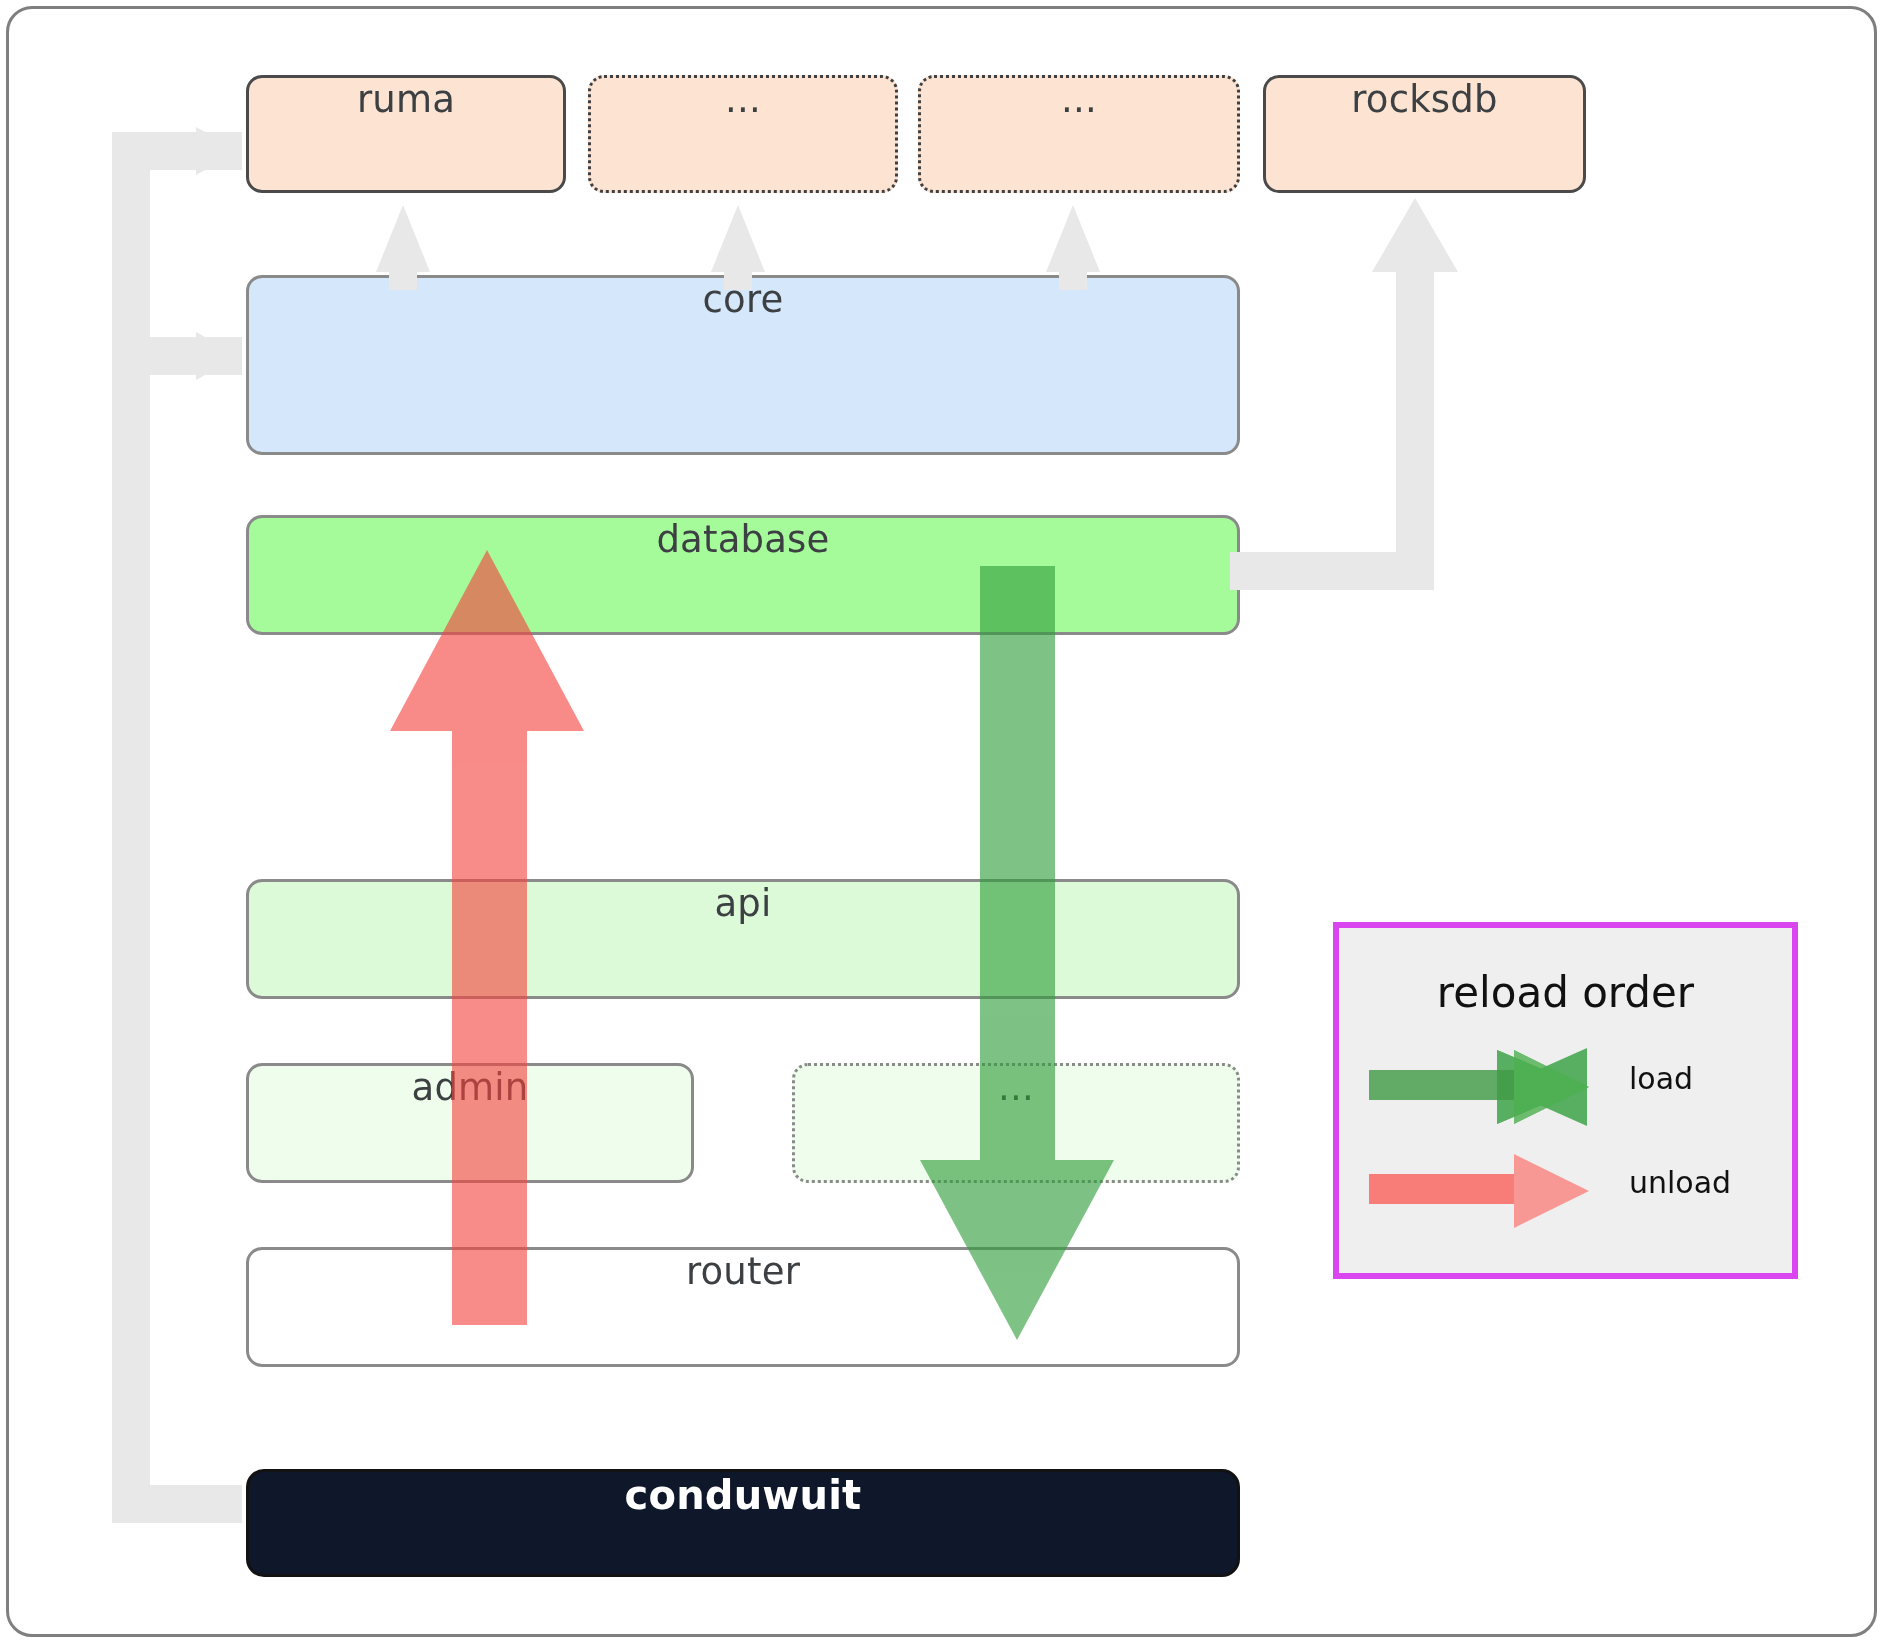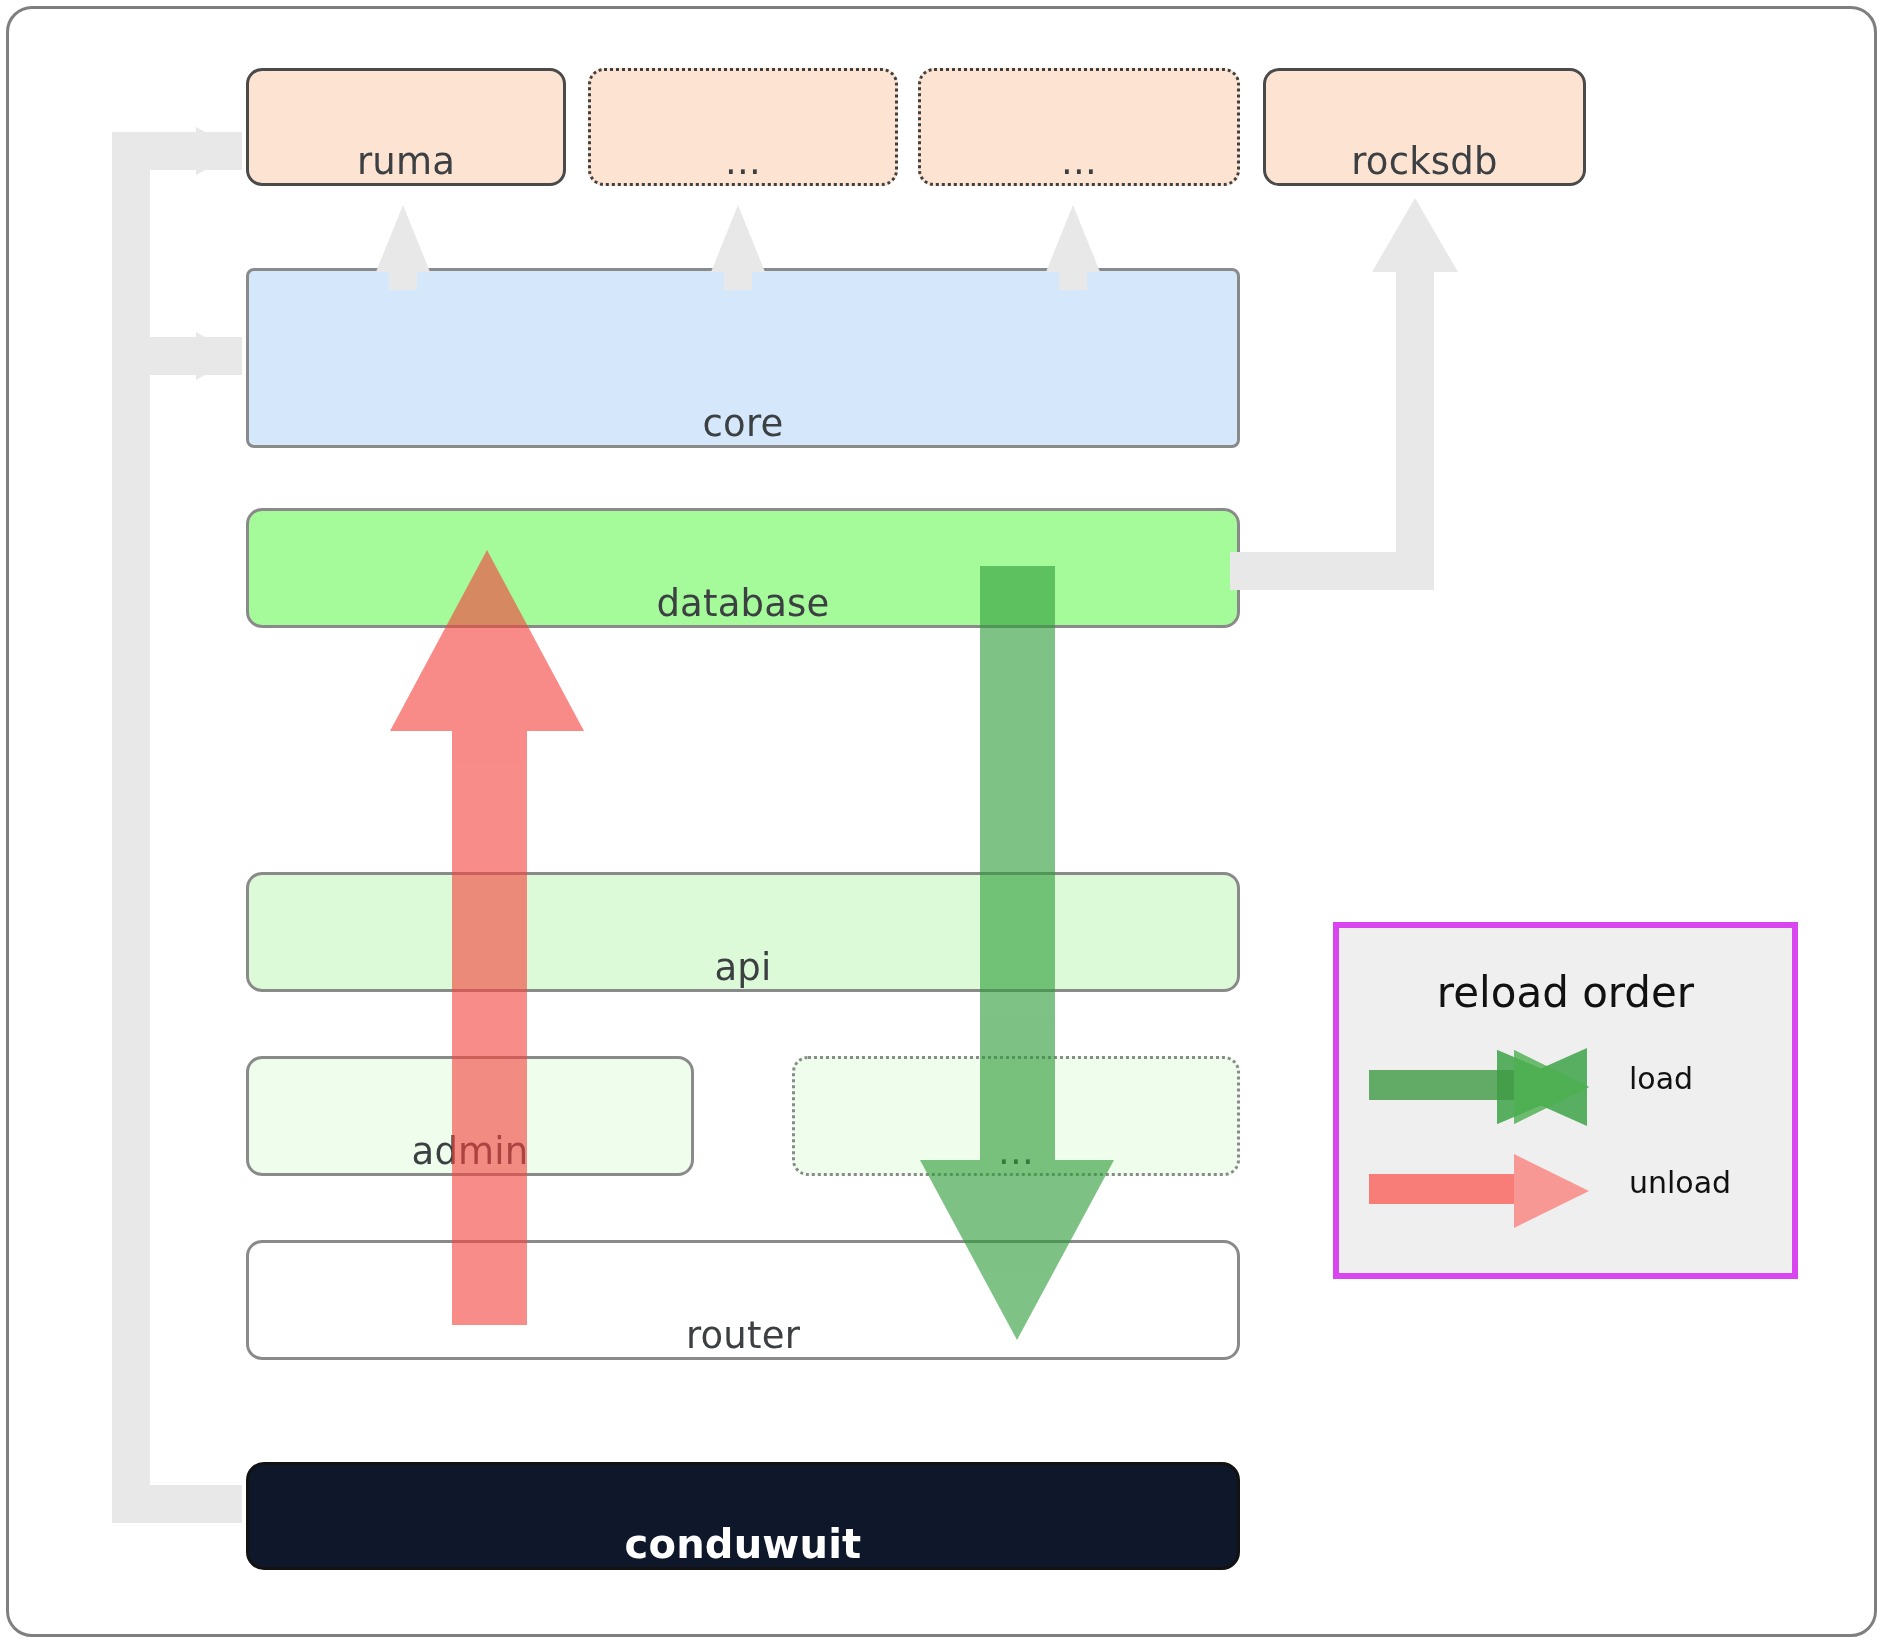--- a/index.html
+++ b/index.html
@@ -28,46 +28,47 @@
     border-radius: 26px;
     box-sizing: border-box;
     background: #ffffff;
   }
 
   
   .node {
     position: absolute;
     box-sizing: border-box;
     display: flex;
-    align-items: flex-end;
+    align-items: flex-start;
     justify-content: center;
     font-size: 37px;
     color: #3c4043;
     border-radius: 14px;
     letter-spacing: .2px;
+    margin-top: 7px;
   }
   .node .lbl { position: relative; z-index: 3; }
 
   
   .dep {
     background: #fde3d2;
     border: 3px solid #4a4a4a;
     border-radius: 16px;
     height: 118px;
     top: 68px;
   }
   .dep.dotted {
     border: 3px dotted #3f3f3f;
   }
 
   
   .core-box {
     background: #d4e7fb;
     border: 3px solid #8a8a8a;
-    border-radius: 8px;
+    border-radius: 16px;
   }
   
   .layer {
     border: 3px solid #8a8a8a;
     border-radius: 16px;
   }
   .layer.dotted { border: 3px dotted #8a8a8a; }
 
   .conduwuit-box {
     background: #0f172a;

